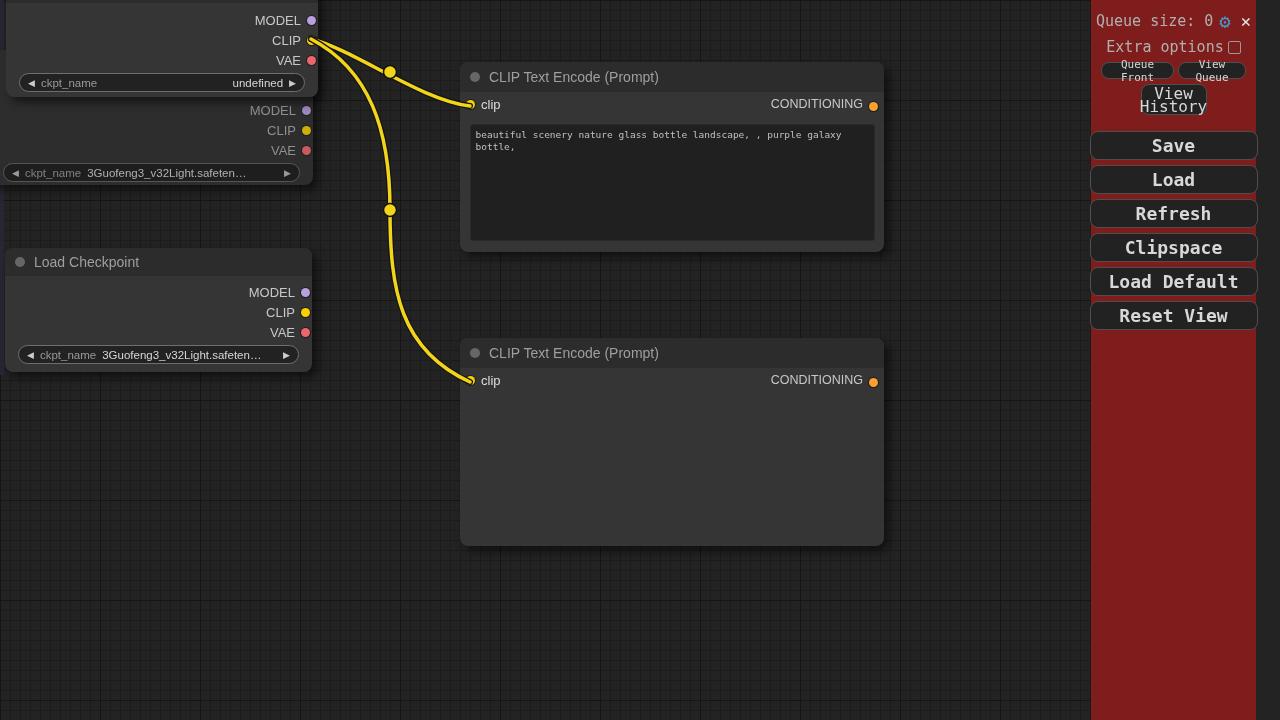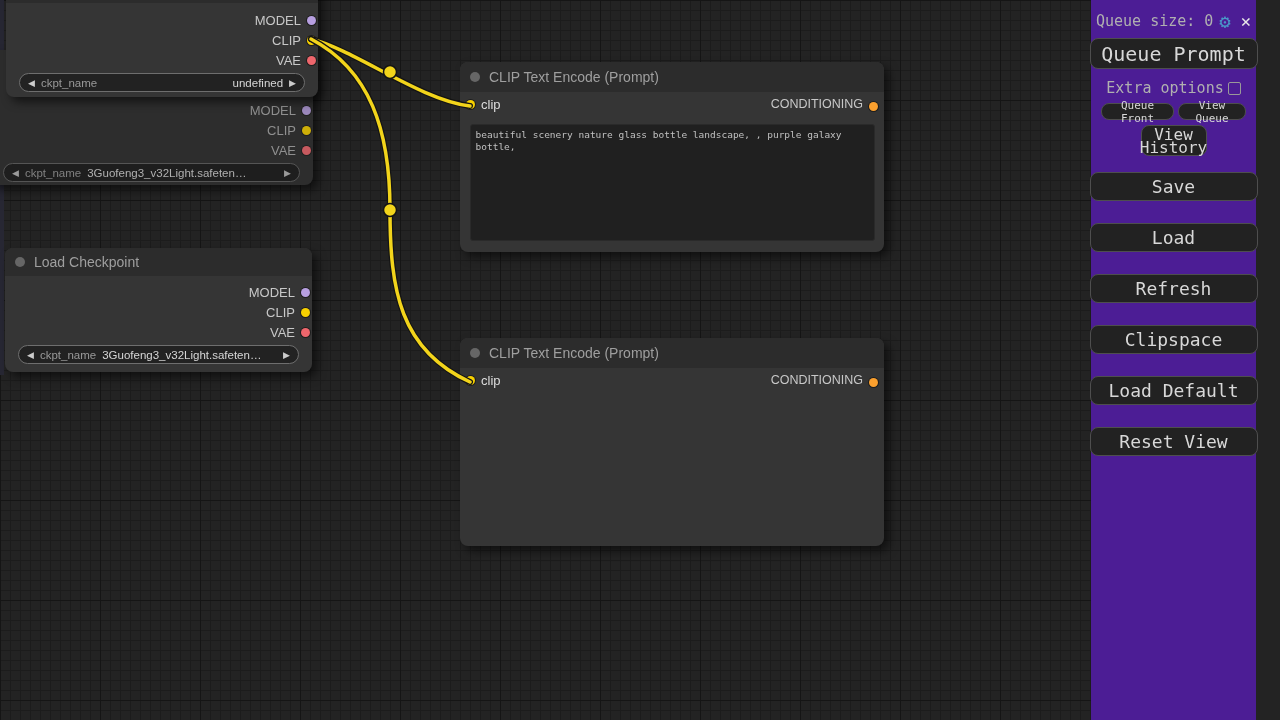--- a/index.html
+++ b/index.html
@@ -85,21 +85,21 @@
         border:1px solid #2a2a2a; border-radius:3px; resize:none; outline:none;
         color:#c0c0c0; font-family:"DejaVu Sans Mono", monospace; font-size:9.5px;
         line-height:12px; padding:4px 5px; }
   #node-clip-pos { left:460px; top:62px; height:190px; }
   #node-clip-pos textarea { height:117px; }
   #node-clip-neg { left:460px; top:338px; height:208px; }
   #node-clip-neg textarea { height:134px; }
 
   
   .sidebar { position:absolute; left:1091px; top:0; width:165px; height:720px;
-             background:#4c1d95; z-index:10; color:#b8b8b8;
+             background:#7f1d1d; z-index:10; color:#b8b8b8;
              font-family:"DejaVu Sans Mono", monospace;
              display:flex; flex-direction:column; align-items:center;
              padding:10px 10px 0 10px; }
   .queue-row { width:100%; display:flex; align-items:center; justify-content:center;
                gap:6px; height:22px; margin-bottom:6px; }
   .queue-size { font-size:15px; color:#b0b0b0; white-space:nowrap; }
   .gear { color:#4a96c8; font-size:19px; line-height:1; cursor:pointer; }
   .close-x { color:#e8e8e8; font-size:17px; font-weight:bold; line-height:1;
              cursor:pointer; margin-left:4px; }
   .btn { font-family:"DejaVu Sans Mono", monospace; background:#222;
@@ -107,21 +107,21 @@
          cursor:pointer; display:flex; align-items:center; justify-content:center; }
   .btn-qp { width:168px; height:31px; font-size:20px; margin-bottom:10px; }
   .extra-row { display:flex; align-items:center; gap:4px; height:18px; margin-bottom:6px; }
   .extra-label { font-size:15px; color:#b0b0b0; }
   .checkbox { width:13px; height:13px; border:1px solid #999; border-radius:2px;
               background:transparent; cursor:pointer; }
   .mini-row { display:flex; gap:4px; margin-bottom:5px; }
   .btn-mini { height:17px; font-size:11px; padding:0 8px; border-radius:8px; }
   .btn-vh { width:66px; height:31px; font-size:16px; line-height:13px;
             text-align:center; margin-bottom:16px; padding:2px; }
-  .btn-big { width:168px; height:29px; font-size:18px; margin-bottom:22px; }
+  .btn-big { width:168px; height:29px; font-size:18px; margin-bottom:5px;font-weight:bold; }
 </style>
 </head>
 <body>
 
 <div id="app">
   <div class="canvas">
     <div class="left-strip"></div>
 
     <div class="node" id="node-ckpt-mid">
       <div class="body">
@@ -245,21 +245,20 @@
       <circle cx="390" cy="210" r="6.5" fill="#f2d41b" stroke="#141414" stroke-width="1.5"></circle>
     </svg>
   </div>
 
   <div class="sidebar">
     <div class="queue-row">
       <span class="queue-size">Queue size: 0</span>
       <span class="gear">⚙</span>
       <span class="close-x">✕</span>
     </div>
-    <button class="btn btn-qp">Queue Prompt</button>
     <div class="extra-row">
       <span class="extra-label">Extra options</span>
       <span class="checkbox"></span>
     </div>
     <div class="mini-row">
       <button class="btn btn-mini">Queue Front</button>
       <button class="btn btn-mini">View Queue</button>
     </div>
     <button class="btn btn-vh">View History</button>
     <button class="btn btn-big">Save</button>

